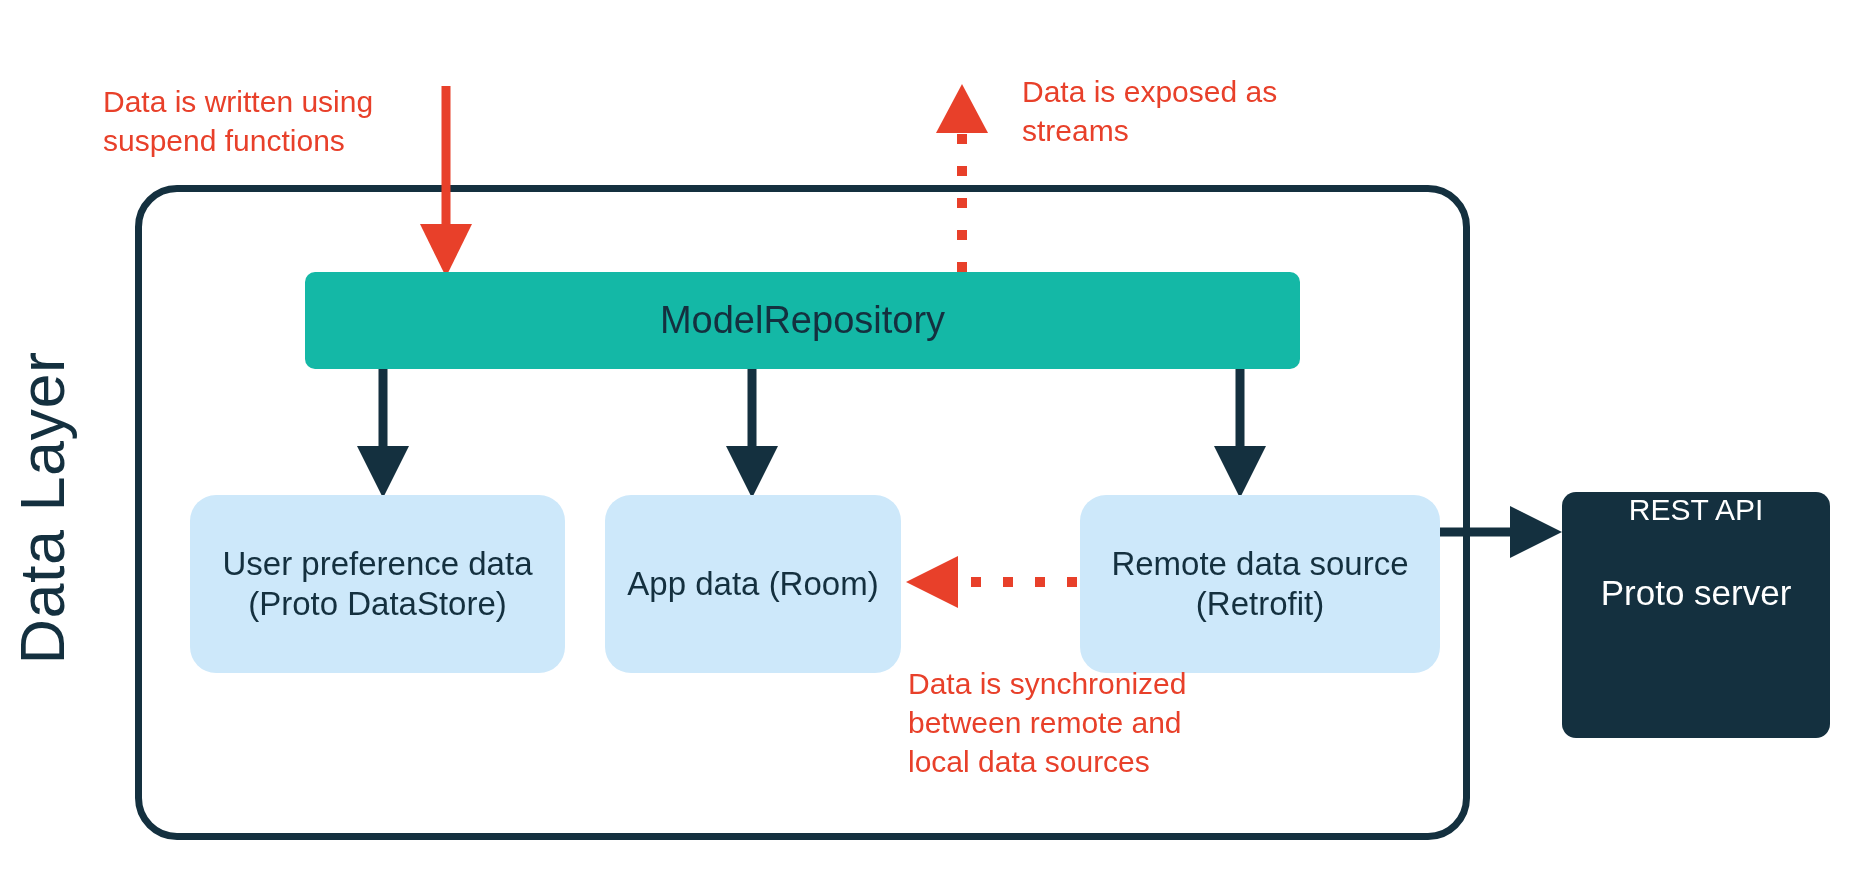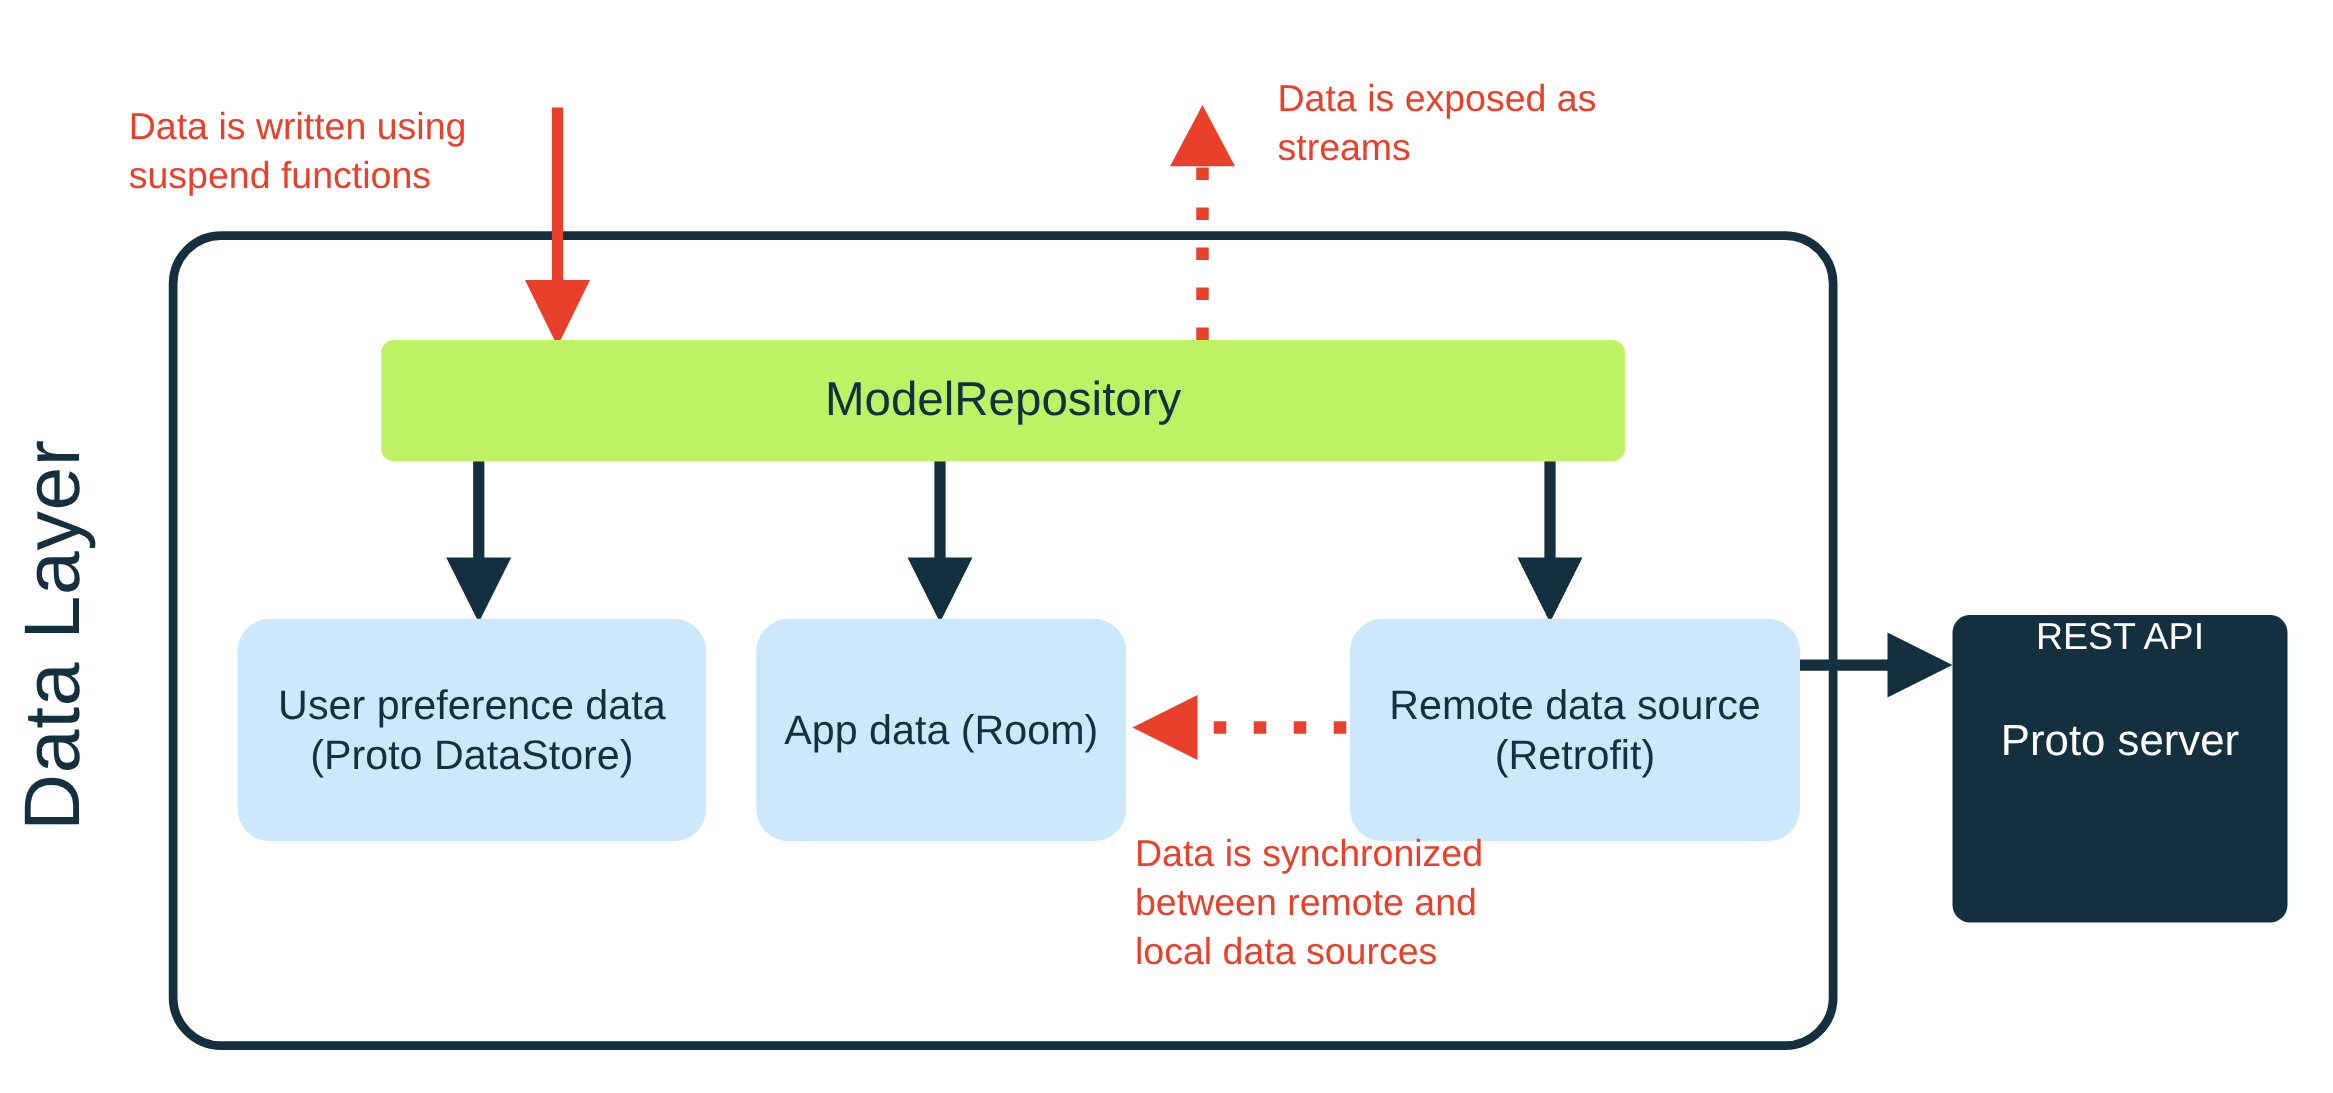--- a/index.html
+++ b/index.html
@@ -57,21 +57,21 @@
     align-items: center;
     justify-content: center;
     text-align: center;
     line-height: 1.22;
   }
   .node-repo {
     left: 305px;
     top: 272px;
     width: 995px;
     height: 97px;
-    background: #bef264;
+    background: #14b8a6;
     border-radius: 10px;
     font-size: 38px;
     color: #14303f;
   }
   .node-blue {
     background: #cde8fa;
     border-radius: 26px;
     font-size: 33px;
     color: #14303f;
     top: 495px;
@@ -104,21 +104,21 @@
 
   
   .annot {
     position: absolute;
     color: #e8402a;
     font-size: 30px;
     line-height: 1.3;
     white-space: pre-line;
   }
   .annot-write  { left: 103px; top: 62px;  width: 330px; margin-top: 20px; }
-  .annot-stream { left: 1022px; top: 60px; width: 330px; }
+  .annot-stream { left: 1022px; top: 72px; width: 330px; }
   .annot-sync   { left: 908px; top: 664px; width: 360px; }
 
   
   #arrows {
     position: absolute;
     left: 0;
     top: 0;
     width: 1866px;
     height: 874px;
     pointer-events: none;

